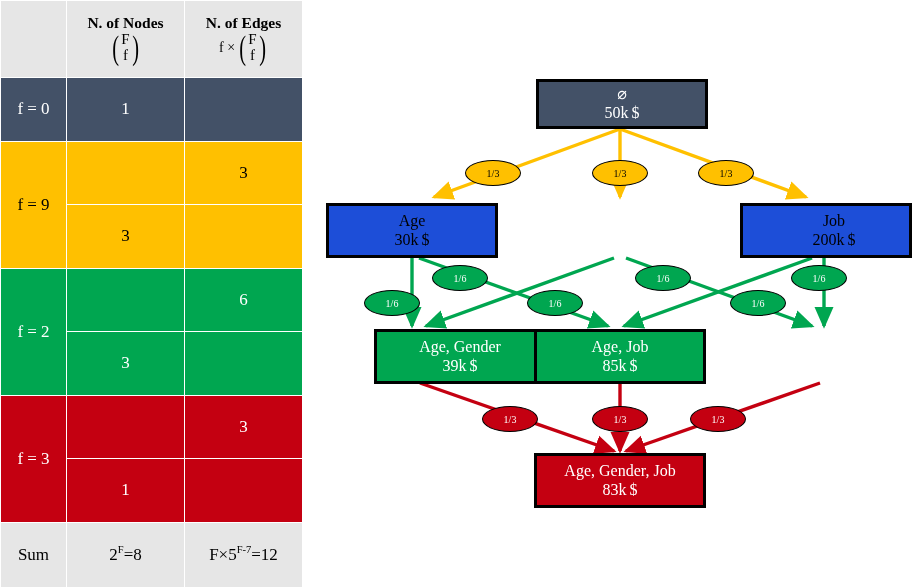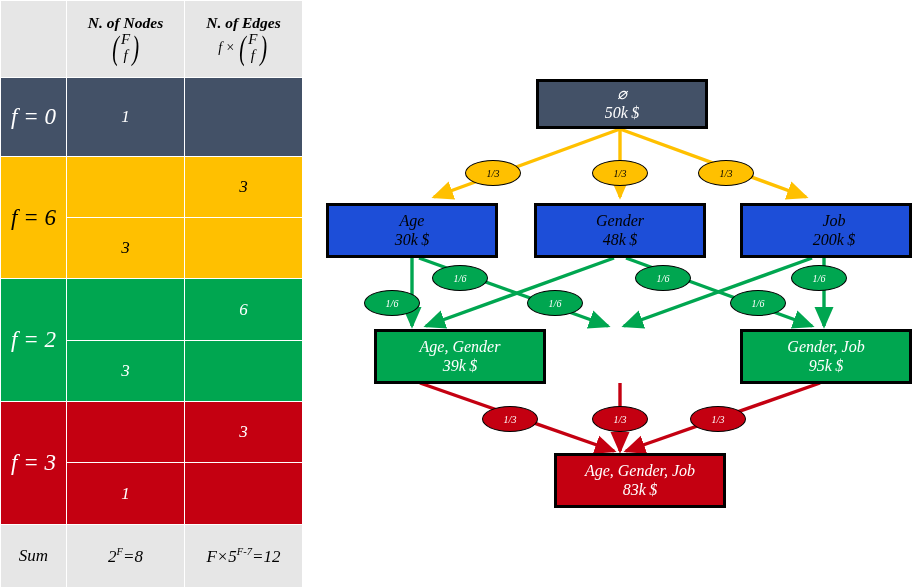--- a/index.html
+++ b/index.html
@@ -3,21 +3,21 @@
 <meta charset="utf-8">
 <style>
   html,body{margin:0;padding:0;}
   body{
     width:915px;height:588px;
     background:#ffffff;
     font-family:"Liberation Serif", serif;
     overflow:hidden;
     position:relative;
   }
-  #root{position:relative;width:915px;height:437px;font-style:italic;}
+  #root{position:relative;width:915px;height:437px;}
 
   
   .table-wrap{
     position:absolute;left:0;top:0;width:302px;height:588px;
   }
   table.lattice-table{
     border-collapse:collapse;
     width:302px;height:588px;
     table-layout:fixed;
   }
@@ -54,21 +54,21 @@
   }
   .times{font-size:14px;padding-right:2px;}
 
   .c-dark{background:#435167;color:#ffffff;}
   .c-yellow{background:#ffc000;color:#000000;}
   .c-green{background:#00a650;color:#ffffff;}
   .c-red{background:#c40011;color:#ffffff;}
   .c-grey{background:#e6e6e6;color:#000000;}
 
   .cellnum{font-size:17px;}
-  .flabel{font-size:23px;}
+  .flabel{font-size:17px;}
   .sumlabel{font-size:17px;}
   .sup{font-size:10.5px;vertical-align:super;}
 
   
   .diagram{
     position:absolute;left:302px;top:0;width:613px;height:588px;
   }
   .diagram svg{position:absolute;left:0;top:0;}
 
   .node{
@@ -142,21 +142,21 @@
           </th>
         </tr>
 
         <tr>
           <td class="c-dark flabel">f = 0</td>
           <td class="c-dark cellnum">1</td>
           <td class="c-dark cellnum"></td>
         </tr>
 
         <tr>
-          <td class="c-yellow flabel" rowspan="2">f = 6</td>
+          <td class="c-yellow flabel" rowspan="2">f = 9</td>
           <td class="c-yellow cellnum"></td>
           <td class="c-yellow cellnum">3</td>
         </tr>
         <tr>
           <td class="c-yellow cellnum">3</td>
           <td class="c-yellow cellnum"></td>
         </tr>
 
         <tr>
           <td class="c-green flabel" rowspan="2">f = 2</td>
@@ -232,39 +232,35 @@
 
     <div class="node n-root" style="left:234px;top:79px;width:172px;height:50px;">
       <span class="n-name">⌀</span>
       <span class="n-val">50k $</span>
     </div>
 
     <div class="node n-l1" style="left:24px;top:203px;width:172px;height:55px;">
       <span class="n-name">Age</span>
       <span class="n-val">30k $</span>
     </div>
-    <div class="node n-l1" style="left:232px;top:203px;width:172px;height:55px;">
-      <span class="n-name">Gender</span>
-      <span class="n-val">48k $</span>
-    </div>
     <div class="node n-l1" style="left:438px;top:203px;width:172px;height:55px;padding-left:16px;">
       <span class="n-name">Job</span>
       <span class="n-val">200k $</span>
     </div>
 
     <div class="node n-l2" style="left:24px;top:329px;width:172px;height:55px;margin-left:48px;">
       <span class="n-name">Age, Gender</span>
       <span class="n-val">39k $</span>
     </div>
-    <div class="node n-l2" style="left:438px;top:329px;width:172px;height:55px;">
-      <span class="n-name">Gender, Job</span>
-      <span class="n-val">95k $</span>
-    </div>
-
-    <div class="node n-l3" style="left:232px;top:453px;width:172px;height:55px;margin-left:20px;">
+    <div class="node n-l2" style="left:232px;top:329px;width:172px;height:55px;">
+      <span class="n-name">Age, Job</span>
+      <span class="n-val">85k $</span>
+    </div>
+
+    <div class="node n-l3" style="left:232px;top:453px;width:172px;height:55px;">
       <span class="n-name">Age, Gender, Job</span>
       <span class="n-val">83k $</span>
     </div>
 
     <div class="elabel e-y" style="left:163px;top:160px;width:56px;height:26px;">1/3</div>
     <div class="elabel e-y" style="left:290px;top:160px;width:56px;height:26px;">1/3</div>
     <div class="elabel e-y" style="left:396px;top:160px;width:56px;height:26px;">1/3</div>
 
     <div class="elabel e-g" style="left:130px;top:265px;width:56px;height:26px;">1/6</div>
     <div class="elabel e-g" style="left:62px;top:290px;width:56px;height:26px;">1/6</div>

